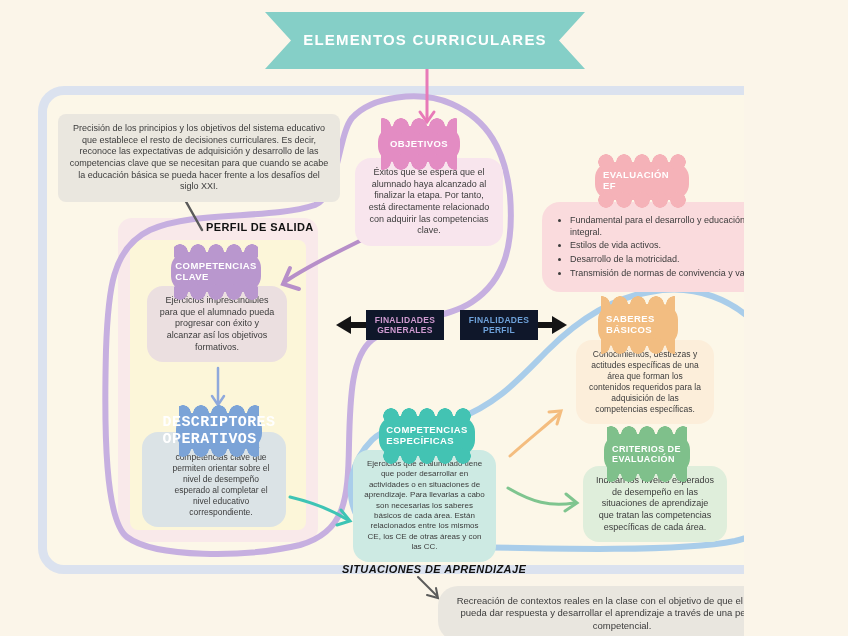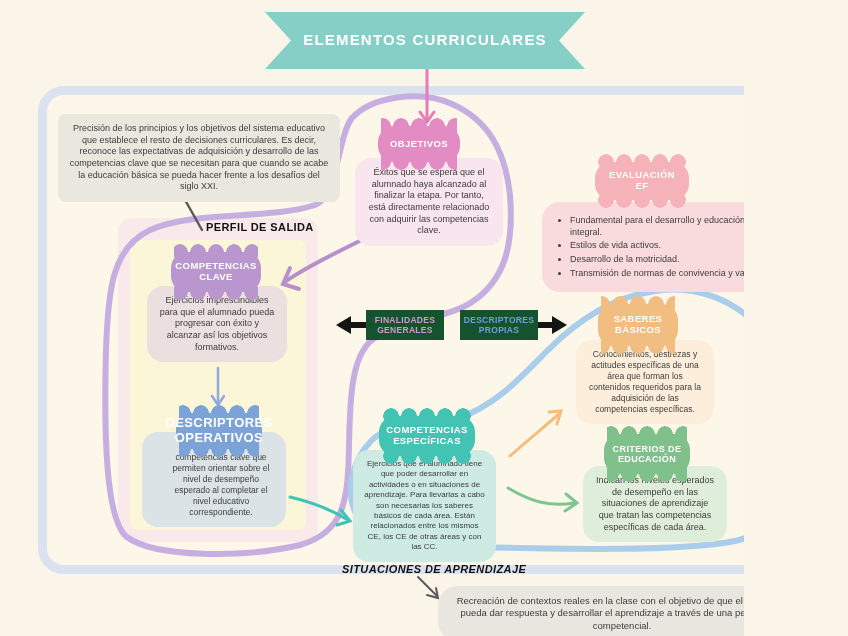--- a/index.html
+++ b/index.html
@@ -33,37 +33,37 @@
   #note-preambulo li{margin:2px 0;}
   #note-cclave{left:147px;top:286px;width:140px;background:#ebdfe0;}
   #note-descriptores{left:142px;top:432px;width:144px;background:#dbe3e6;font-size:8.5px;padding-left:24px;}
   #note-saberes{left:576px;top:340px;width:138px;background:#fceeda;font-size:8.5px;}
   #note-cespecificas{left:353px;top:450px;width:143px;background:#cdeae3;font-size:8px;}
   #note-criterios{left:583px;top:466px;width:144px;background:#dfeedb;}
   #note-situaciones{left:438px;top:586px;width:368px;background:#e9e6df;font-size:9.5px;border-radius:20px;z-index:4;}
 
   
   .cloud{position:absolute;z-index:4;display:flex;align-items:center;justify-content:center;
-         text-align:center;color:#fff;font-weight:bold;font-size:9.5px;letter-spacing:.4px;
+         color:#fff;font-weight:bold;font-size:9.5px;letter-spacing:.4px;
          line-height:1.15;border-radius:16px;background:var(--c);padding:6px 8px;box-sizing:border-box;}
   .cloud::before,.cloud::after{content:"";position:absolute;left:3px;right:3px;height:16px;
          background-image:radial-gradient(circle 8px at 9px 8px,var(--c) 7.5px,rgba(0,0,0,0) 8px);
          background-size:18px 16px;background-repeat:repeat-x;background-position:center 0;z-index:-1;}
   .cloud::before{top:-8px;}
   .cloud::after{bottom:-8px;}
   #cloud-objetivos{--c:#e38cc3;left:378px;top:126px;width:82px;height:36px;}
   #cloud-preambulo{--c:#f5b2b8;left:595px;top:162px;width:94px;height:38px;}
   #cloud-cclave{--c:#b997ce;left:171px;top:252px;width:90px;height:40px;}
-  #cloud-descriptores{--c:#7ba3d7;left:176px;top:413px;width:86px;height:36px;font-size:13px;}
+  #cloud-descriptores{--c:#7ba3d7;left:176px;top:413px;width:86px;height:36px;font-size:15px;font-family:Liberation Mono, monospace;}
   #cloud-saberes{--c:#f2bd81;left:598px;top:304px;width:80px;height:42px;}
   #cloud-cespecificas{--c:#43c3b3;left:379px;top:416px;width:96px;height:40px;}
   #cloud-criterios{--c:#7fc08b;left:604px;top:434px;width:86px;height:40px;font-size:9px;}
 
   
-  .tag{position:absolute;z-index:3;background:#14532d;display:flex;align-items:center;justify-content:center;
+  .tag{position:absolute;z-index:3;background:#0f172a;display:flex;align-items:center;justify-content:center;
        text-align:center;font-weight:bold;font-size:8.5px;line-height:1.2;letter-spacing:.3px;padding:3px;box-sizing:border-box;}
   #tag-generales{left:366px;top:310px;width:78px;height:30px;color:#cf9ad0;}
   #tag-propias{left:460px;top:310px;width:78px;height:30px;color:#6da0d8;}
 
   
   .plain-label{position:absolute;z-index:4;color:#111;font-weight:bold;font-size:11px;letter-spacing:.4px;}
   #label-perfil{left:170px;top:221px;padding-left:36px;}
   #label-situaciones{left:342px;top:563px;font-style:italic;}
 </style>
 </head>
@@ -159,21 +159,21 @@
   <div class="note" id="note-cespecificas">Ejercicios que el alumnado tiene que poder desarrollar en actividades o en situaciones de aprendizaje. Para llevarlas a cabo son necesarias los saberes básicos de cada área. Están relacionados entre los mismos CE, los CE de otras áreas y con las CC.</div>
   <div class="note" id="note-criterios">Indican los niveles esperados de desempeño en las situaciones de aprendizaje que tratan las competencias específicas de cada área.</div>
   <div class="note" id="note-situaciones">Recreación de contextos reales en la clase con el objetivo de que el alumnado pueda dar respuesta y desarrollar el aprendizaje a través de una perspectiva competencial.</div>
 
   <div class="cloud" id="cloud-objetivos">OBJETIVOS</div>
   <div class="cloud" id="cloud-preambulo">EVALUACIÓN EF</div>
   <div class="cloud" id="cloud-cclave">COMPETENCIAS CLAVE</div>
   <div class="cloud" id="cloud-descriptores">DESCRIPTORES OPERATIVOS</div>
   <div class="cloud" id="cloud-saberes">SABERES BÁSICOS</div>
   <div class="cloud" id="cloud-cespecificas">COMPETENCIAS ESPECÍFICAS</div>
-  <div class="cloud" id="cloud-criterios">CRITERIOS DE EDUCACIÓN</div>
+  <div class="cloud" id="cloud-criterios">CRITERIOS DE EVALUACIÓN</div>
 
   <div class="tag" id="tag-generales">FINALIDADES GENERALES</div>
-  <div class="tag" id="tag-propias">DESCRIPTORES PROPIAS</div>
+  <div class="tag" id="tag-propias">FINALIDADES PERFIL</div>
 
   <div class="plain-label" id="label-perfil">PERFIL DE SALIDA</div>
   <div class="plain-label" id="label-situaciones">SITUACIONES DE APRENDIZAJE</div>
 
 </div>
 
 </body></html>

